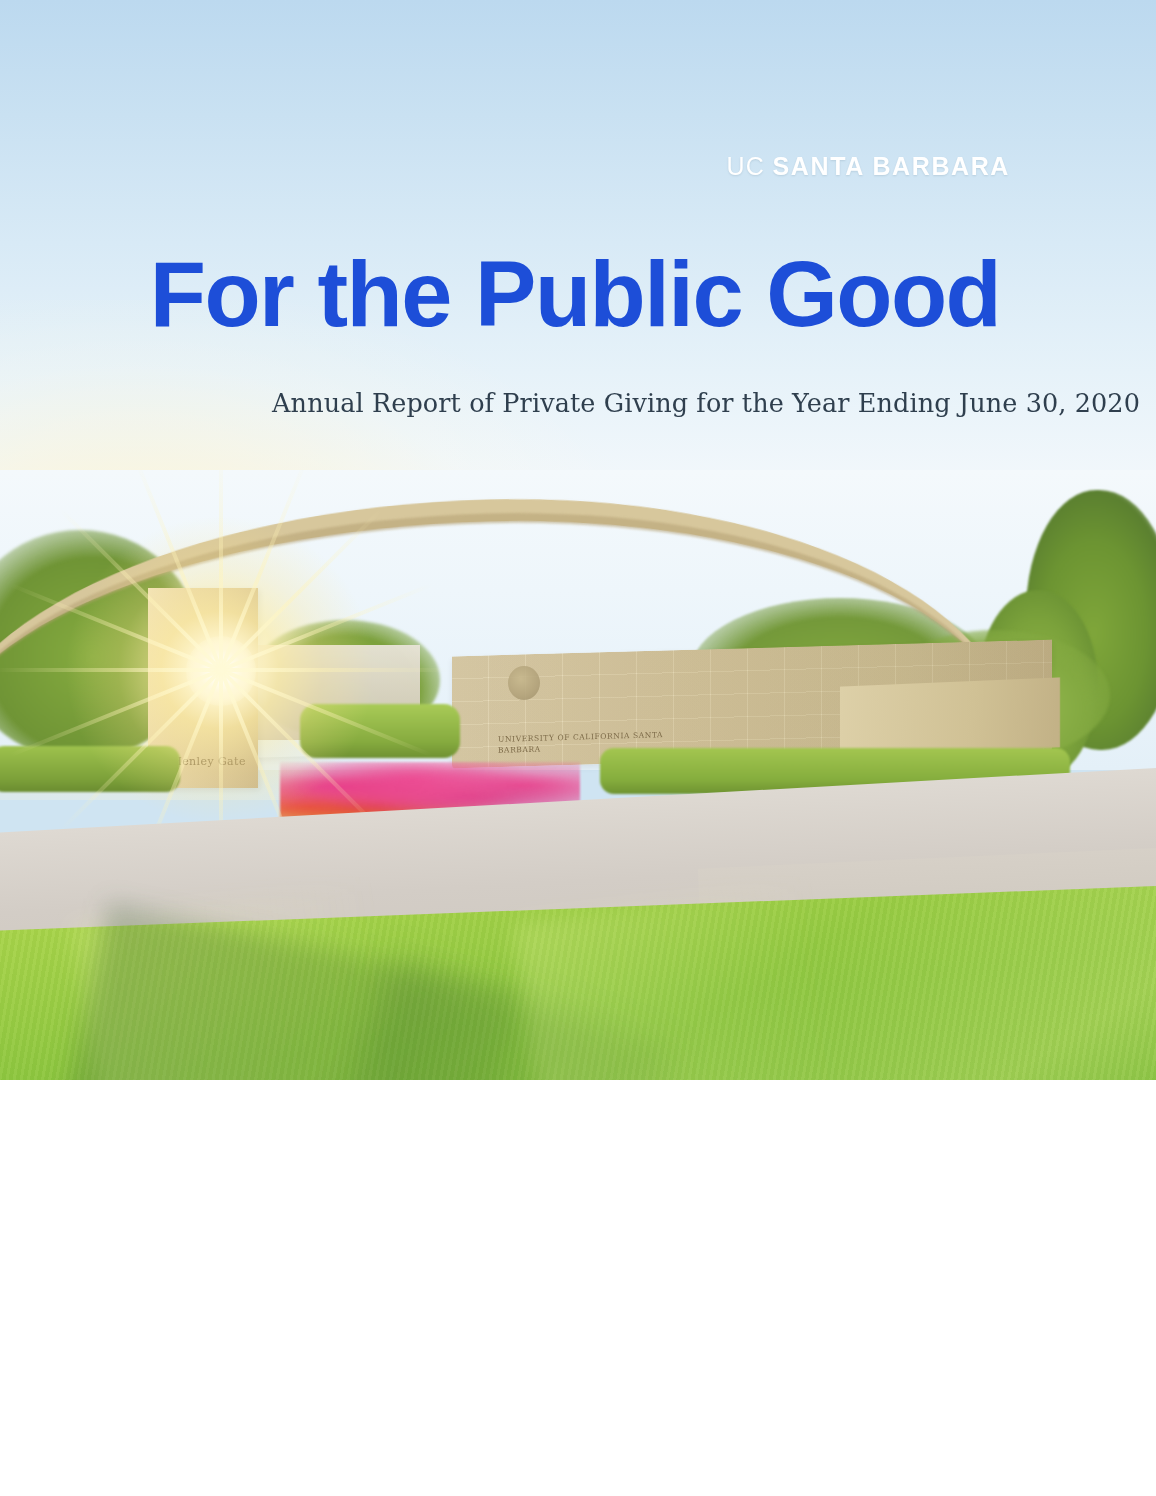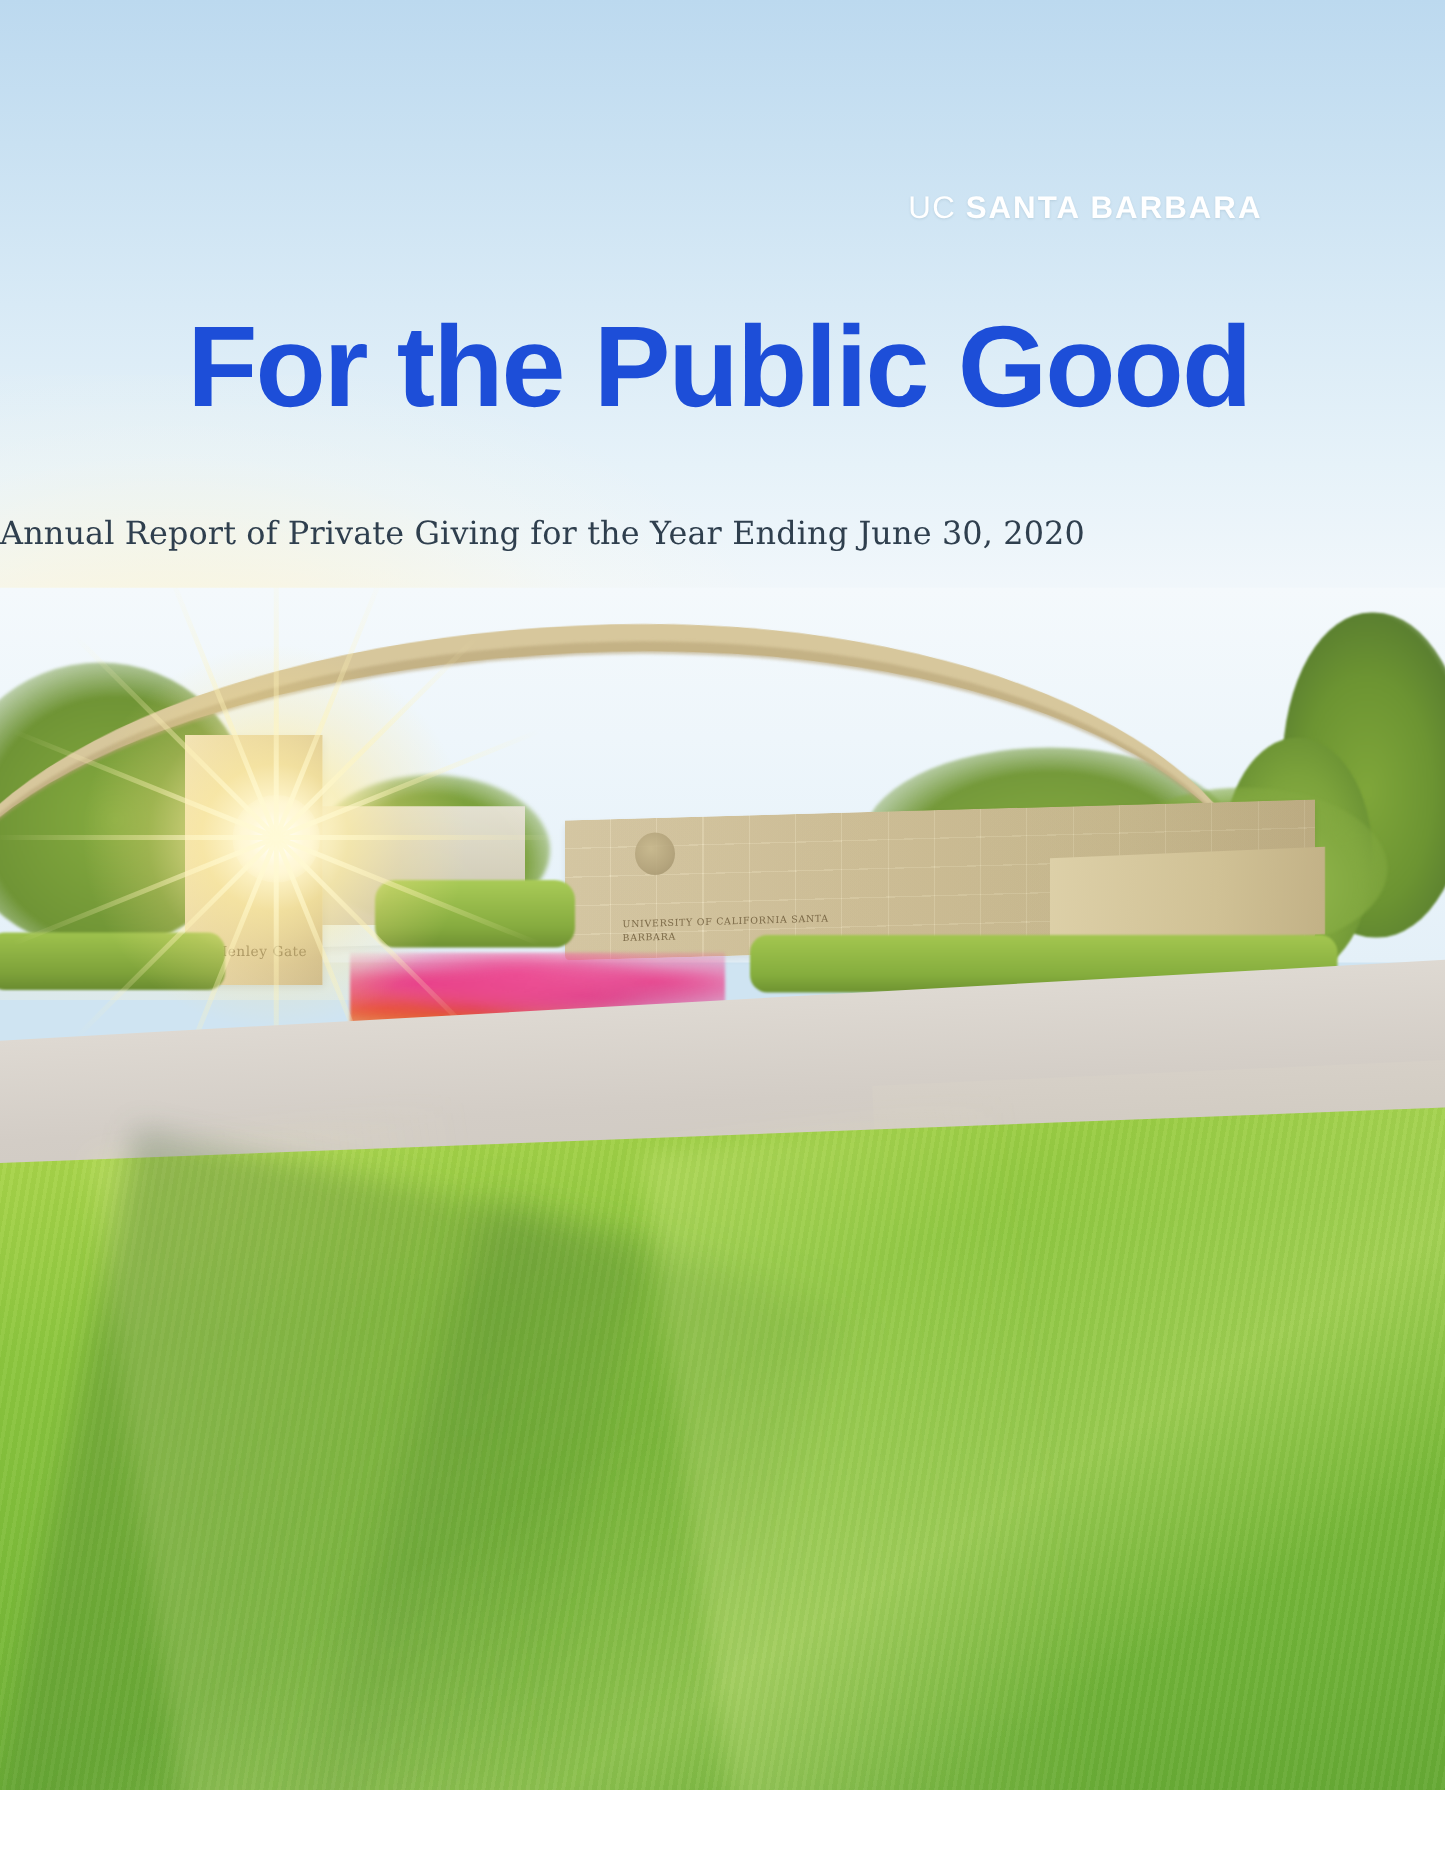--- a/index.html
+++ b/index.html
@@ -6,21 +6,21 @@
     margin: 0;
     padding: 0;
     background: #ffffff;
   }
   body {
     font-family: "Liberation Sans", sans-serif;
   }
   .page {
     position: relative;
     width: 1156px;
-    height: 1432px;
+    height: 1080px;
     overflow: hidden;
     background: #cfe4f2;
     text-decoration: underline;
   }
 
   
   .sky {
     position: absolute;
     left: 0; top: 0;
     width: 100%;
@@ -72,28 +72,27 @@
     font-weight: 700;
     color: #1d4ed8;
     letter-spacing: -1.5px;
     padding-right: 6px;
   }
 
   .subtitle {
     position: absolute;
     left: 0; right: 0;
     top: 388px;
-    text-align: left;
+    text-align: right;
     font-family: "DejaVu Serif", serif;
     font-size: 25.5px;
     font-weight: 400;
     color: #2f3f4e;
     letter-spacing: 0.1px;
-    padding-right: 2px;
-    margin-top: 24px;
+    padding-right: 16px;
   }
 
   
   .photo {
     position: absolute;
     left: 0; top: 470px;
     width: 1156px;
     height: 1026px;
     overflow: hidden;
   }

